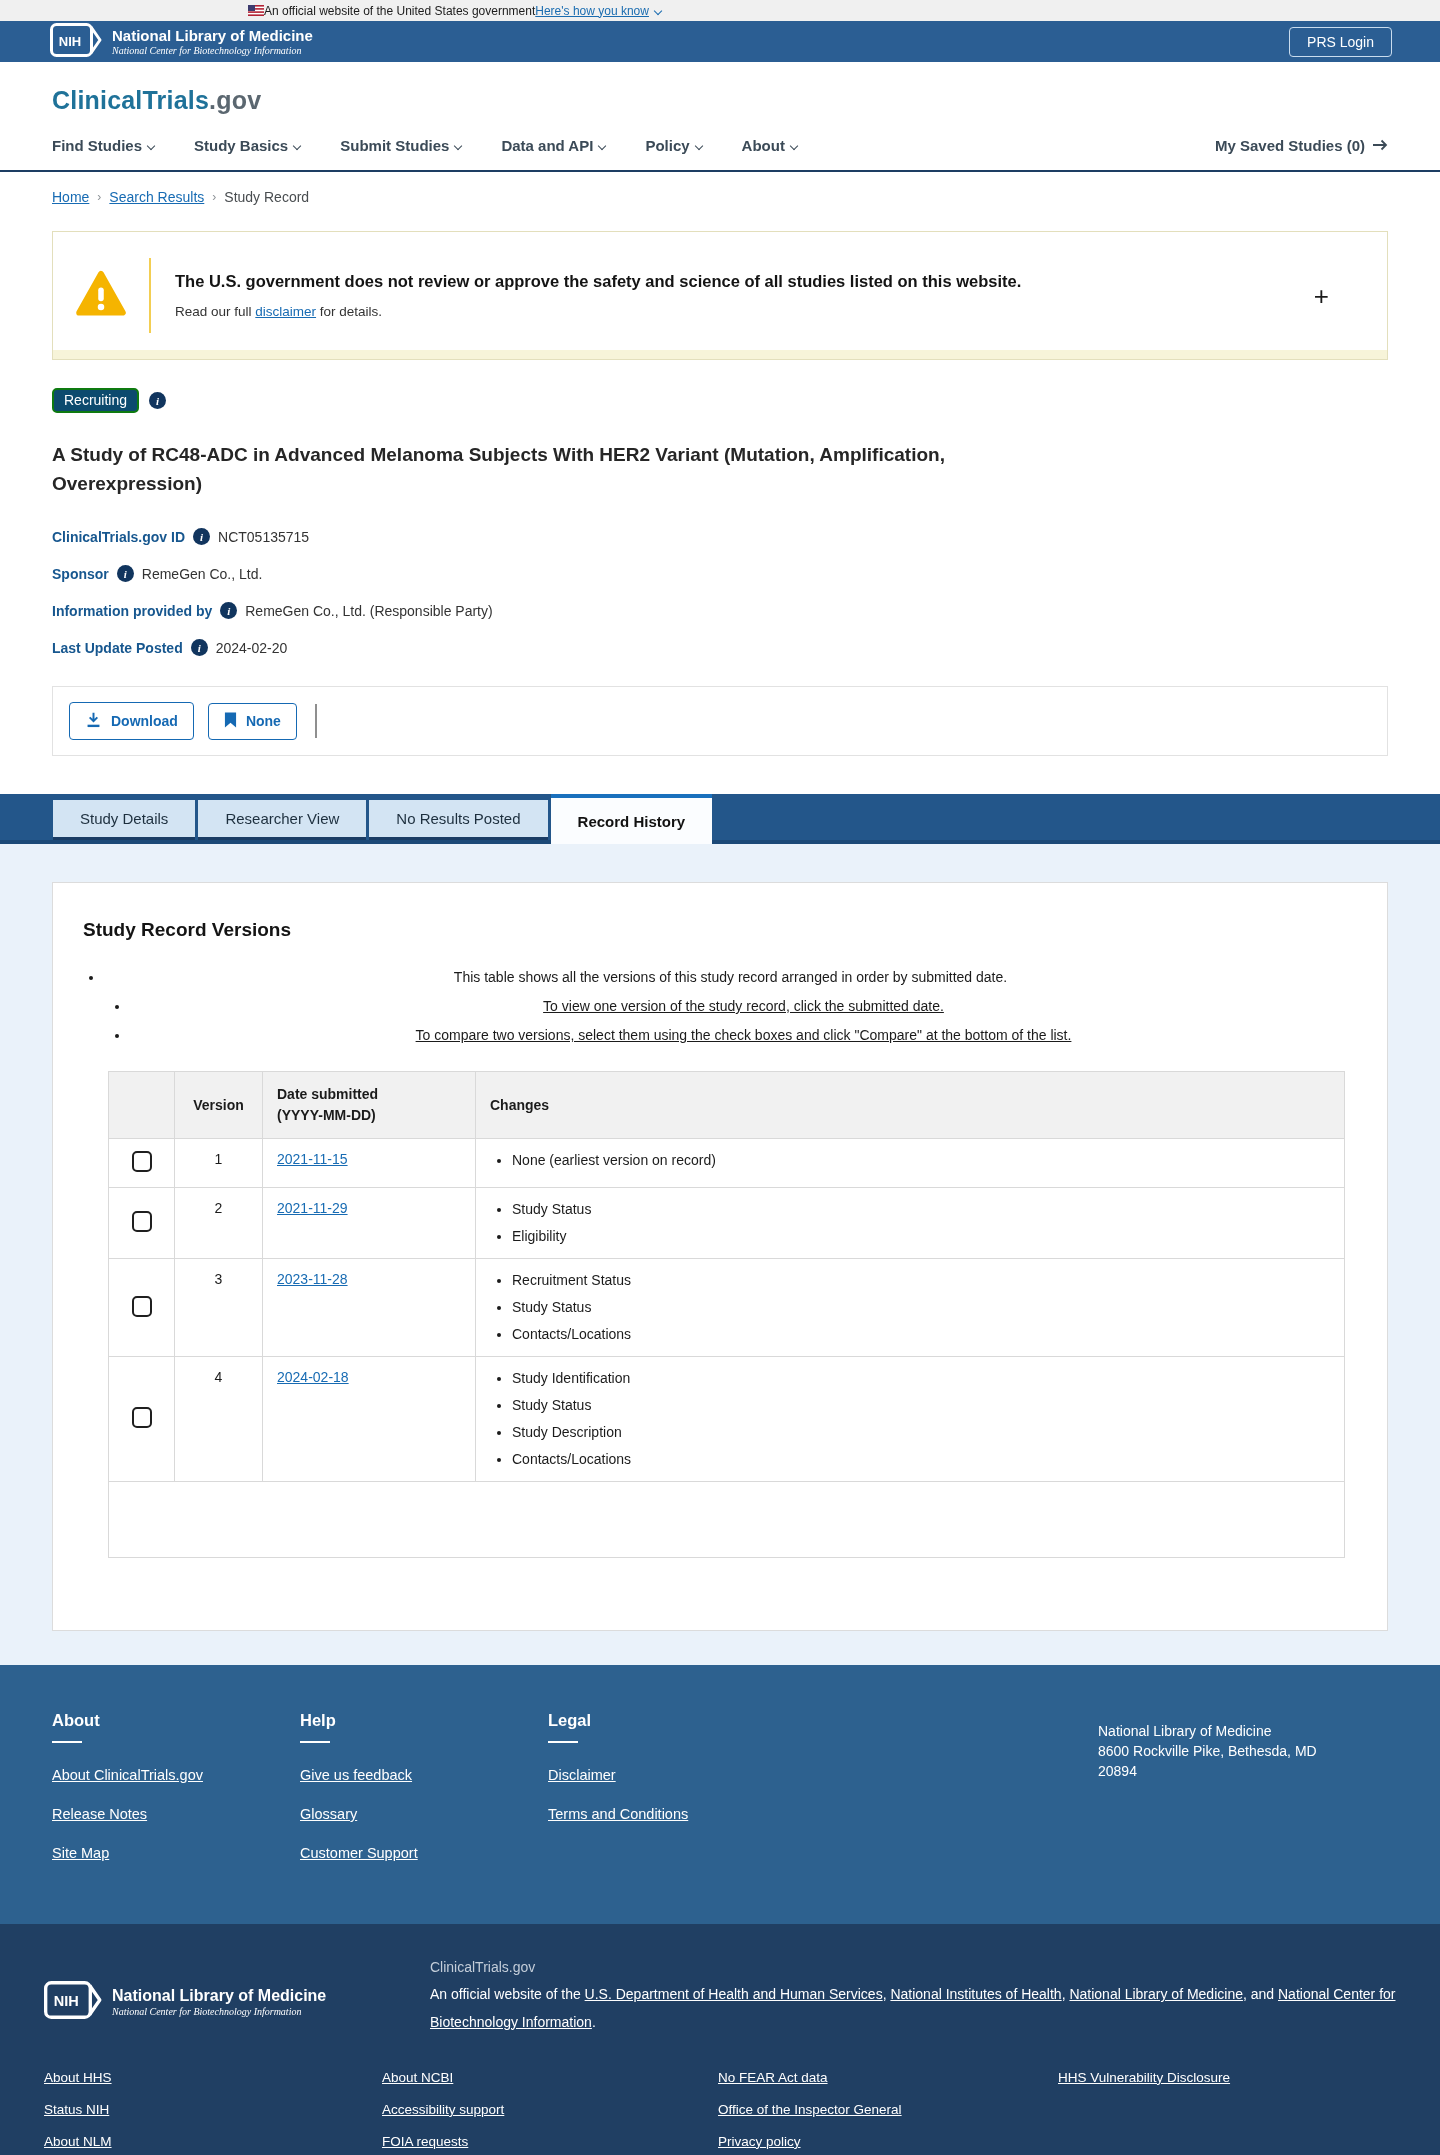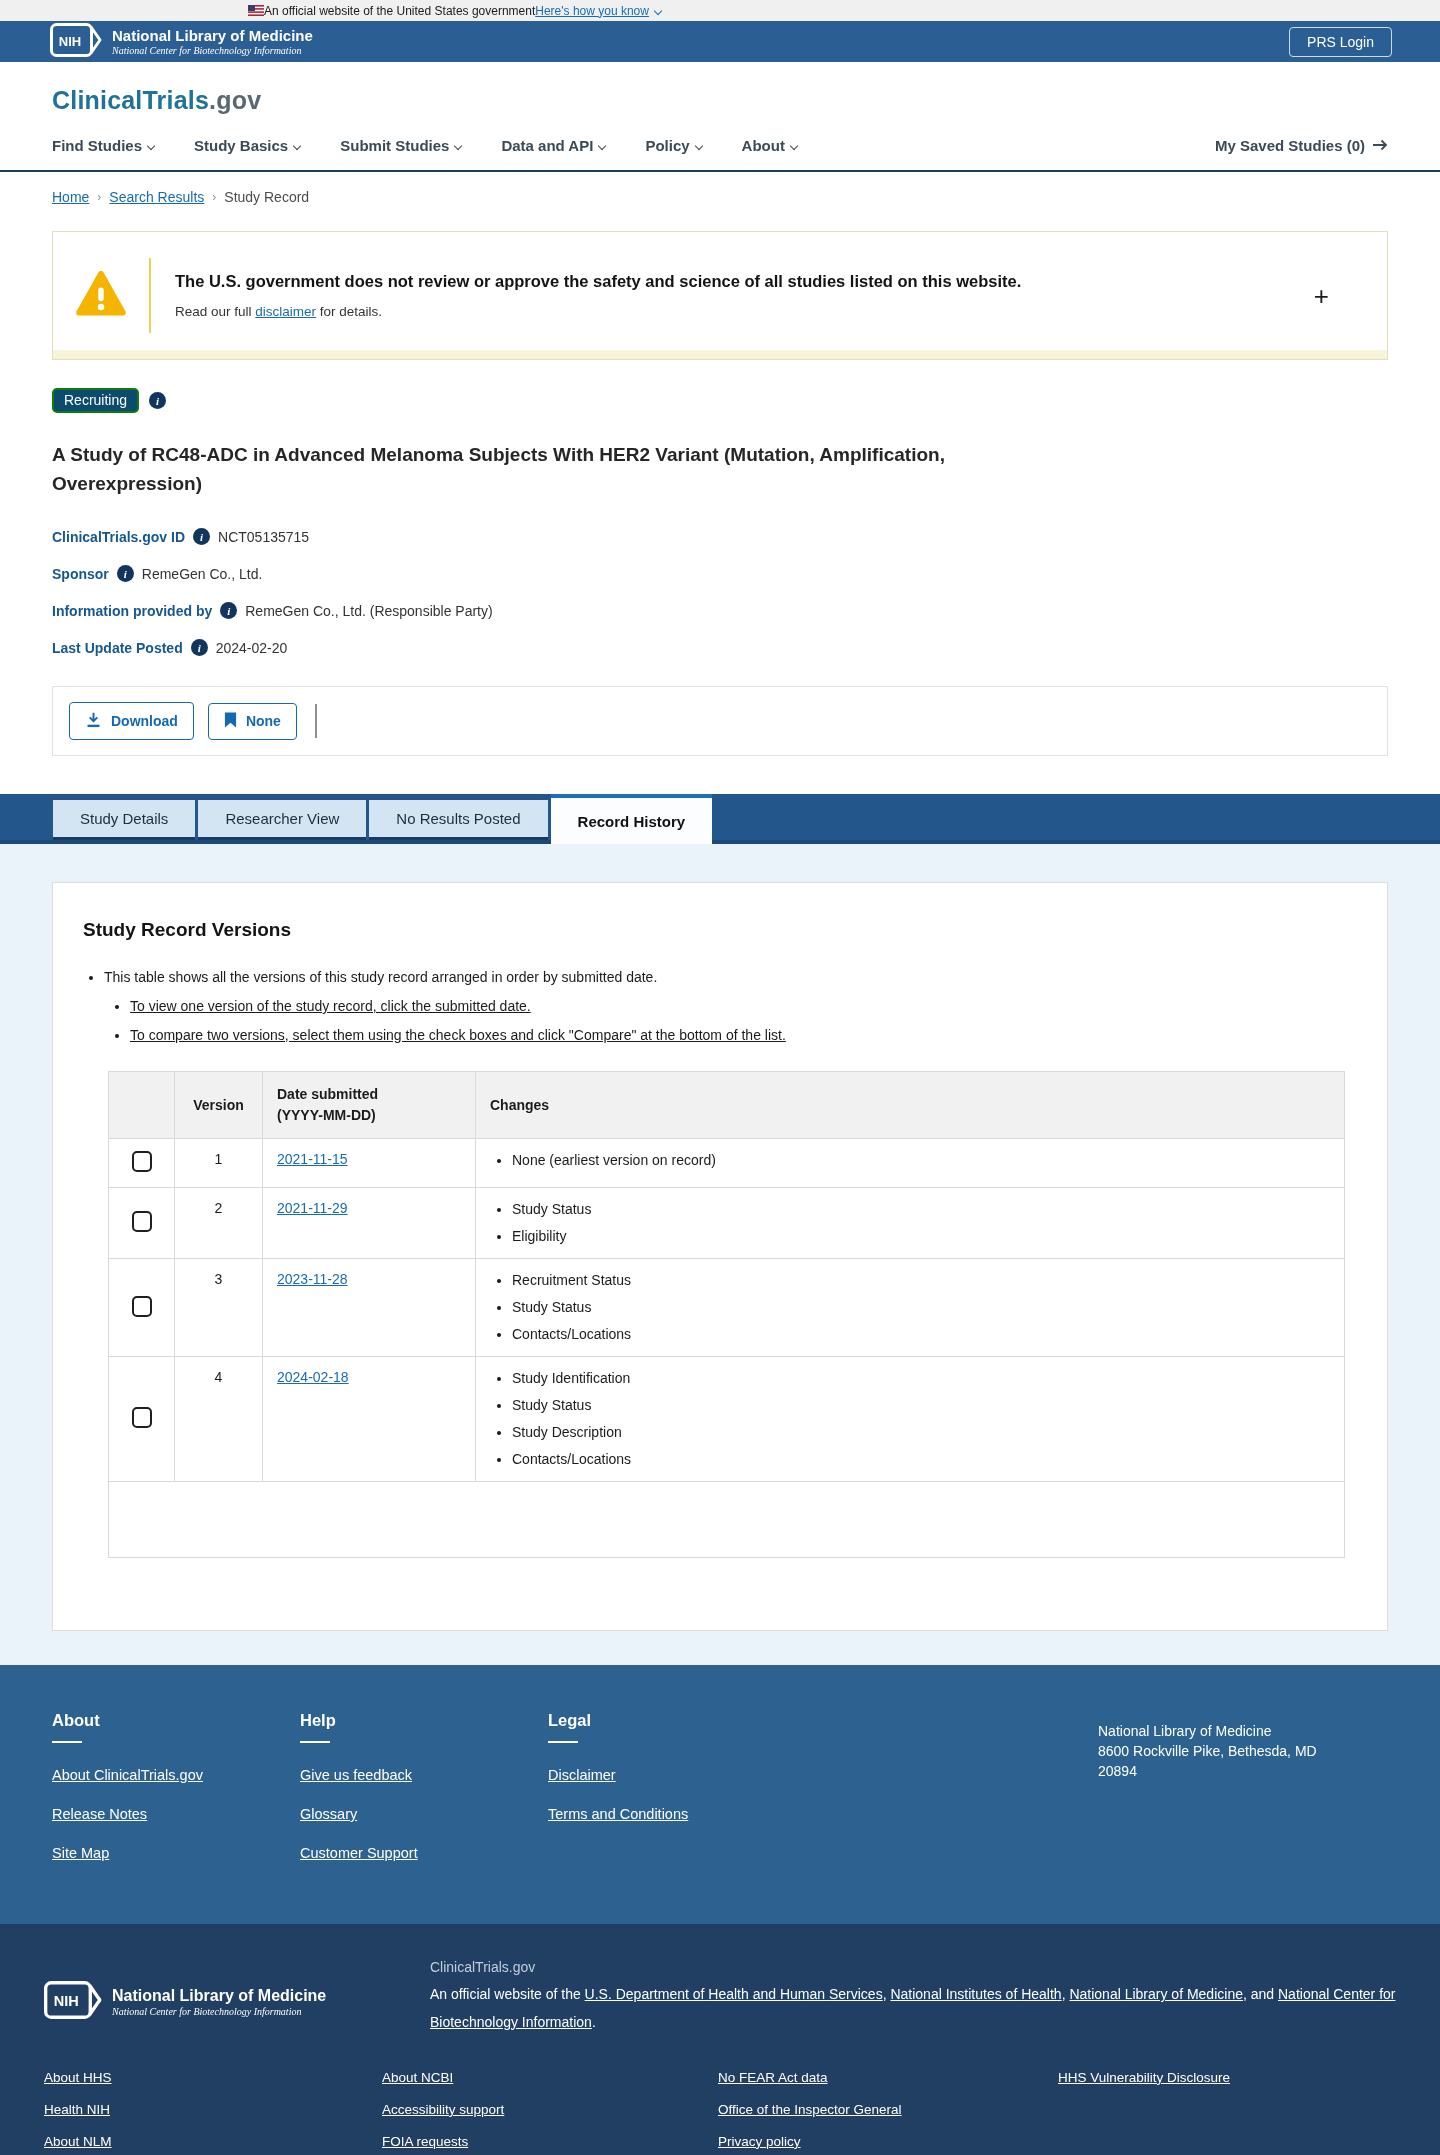--- a/index.html
+++ b/index.html
@@ -66,21 +66,21 @@
   .tabband { position:relative; height:50px; background:#23568a; display:flex; align-items:flex-end; padding-left:53px; }
   .tabband::after { content:""; position:absolute; left:0; right:0; bottom:0; height:4px; background:#1c4977; }
   .tab { position:relative; z-index:1; height:40px; margin:0 3px 4px 0; background:#d3e4f3; color:#1d2f3e; font-size:15px; display:flex; align-items:center; padding:0 27px; border-bottom:3px solid #1a3c64; cursor:pointer; white-space:nowrap; }
   .tab.active { z-index:2; height:50px; margin-bottom:0; background:#fbfdff; border-bottom:none; border-top:4px solid #1a70bd; font-weight:bold; color:#111; }
 
   
   .content { background:#eaf2fa; padding:38px 52px 34px; }
   .card { background:#fff; border:1px solid #dcdcdc; padding:36px 30px 2px; }
   .card h2 { font-size:19px; font-weight:bold; color:#141414; margin-bottom:28px; }
   .intro-list { font-size:14px; color:#1b1b1b; padding-left:21px; }
-  .intro-list > li { margin-bottom:20px; }
+  .intro-list > li { margin-bottom:20px;text-align:center; }
   .intro-list ul { padding-left:26px; margin-top:13px; list-style:disc; }
   .intro-list ul li { margin-bottom:13px;text-decoration:underline; }
 
   table.versions { border-collapse:collapse; margin:28px 12px 0 25px; width:calc(100% - 37px); font-size:14px; }
   table.versions th, table.versions td { border:1px solid #d9d9d9; padding:12px 14px; text-align:left; vertical-align:top; }
   table.versions thead th { background:#f1f1f1; font-weight:bold; vertical-align:middle; line-height:1.5; }
   .c-cb { width:66px; text-align:center !important; vertical-align:middle !important; }
   .c-ver { width:88px; text-align:center !important; }
   .c-date { width:213px; }
   td.c-ver { padding-top:13px; }
@@ -374,21 +374,21 @@
       </div>
     </div>
     <div class="fd-statement">
       <div class="fd-site">ClinicalTrials.gov</div>
       <span>An official website of the </span><a>U.S. Department of Health and Human Services</a><span>, </span><a>National Institutes of Health</a><span>, </span><a>National Library of Medicine</a><span>, and </span><a>National Center for Biotechnology Information</a><span>.</span>
     </div>
   </div>
   <div class="fd-grid">
     <div class="g-col">
       <a>About HHS</a>
-      <a>Health NIH</a>
+      <a>Status NIH</a>
       <a>About NLM</a>
     </div>
     <div class="g-col">
       <a>About NCBI</a>
       <a>Accessibility support</a>
       <a>FOIA requests</a>
     </div>
     <div class="g-col">
       <a>No FEAR Act data</a>
       <a>Office of the Inspector General</a>

